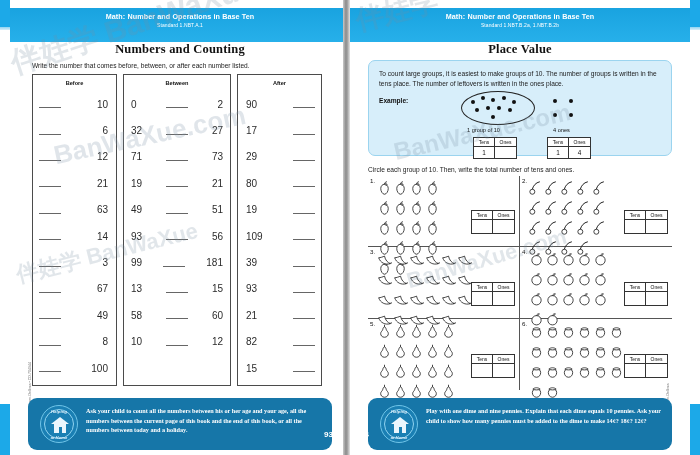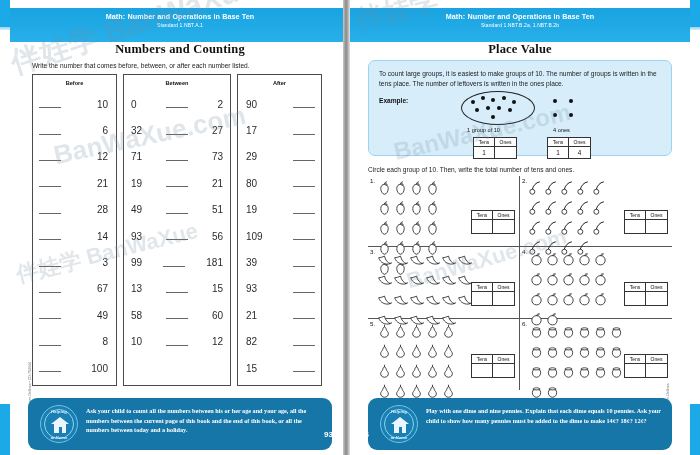--- a/index.html
+++ b/index.html
@@ -158,21 +158,21 @@
           <div class="row">
             <span class="blank"></span>
             <span class="num">12</span>
           </div>
           <div class="row">
             <span class="blank"></span>
             <span class="num">21</span>
           </div>
           <div class="row">
             <span class="blank"></span>
-            <span class="num">28</span>
+            <span class="num">63</span>
           </div>
           <div class="row">
             <span class="blank"></span>
             <span class="num">14</span>
           </div>
           <div class="row">
             <span class="blank"></span>
             <span class="num">3</span>
           </div>
           <div class="row">

